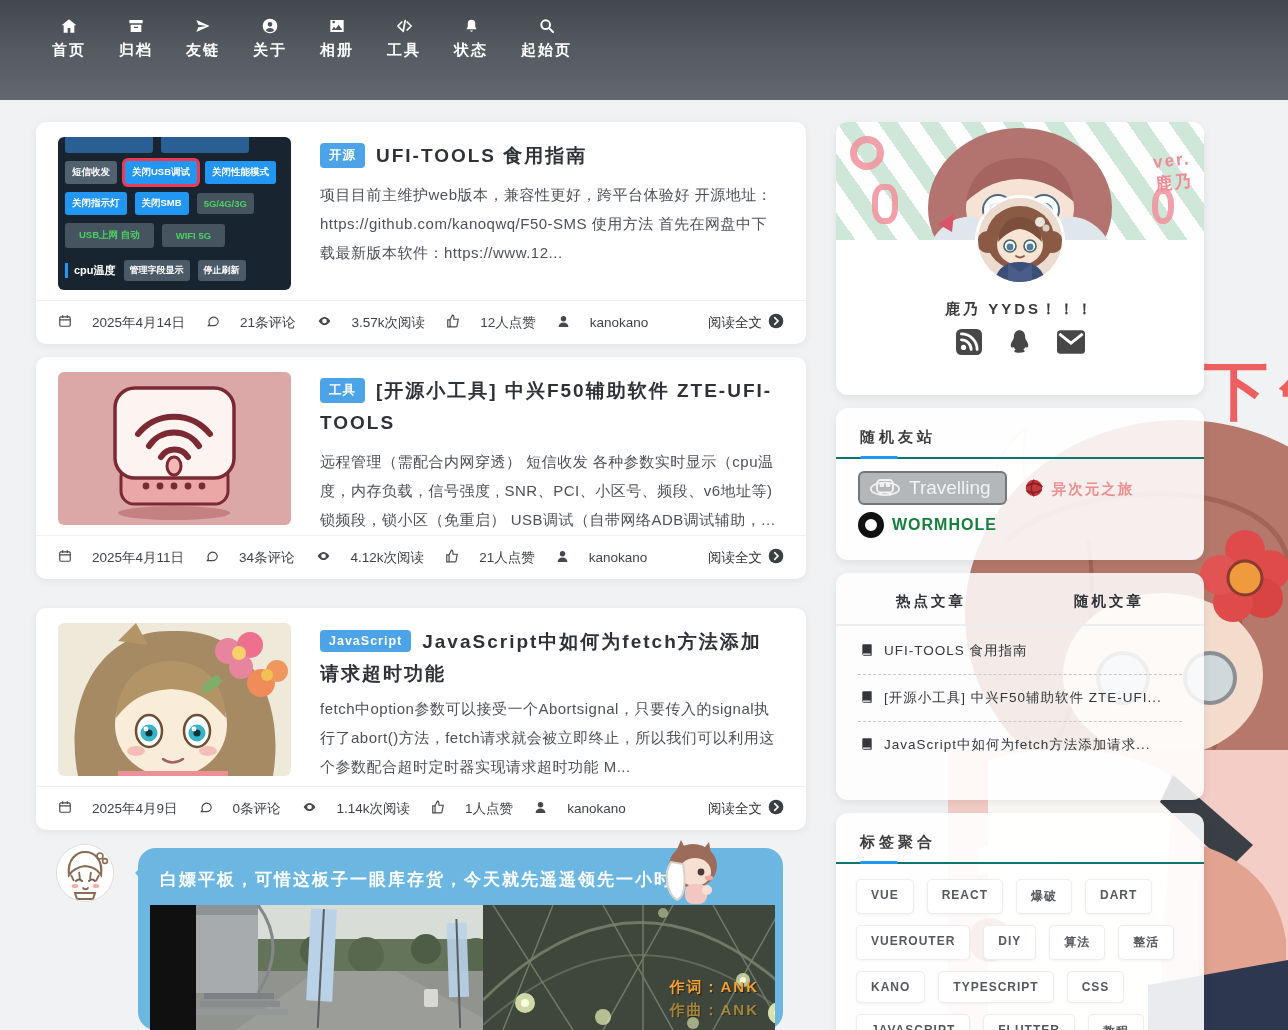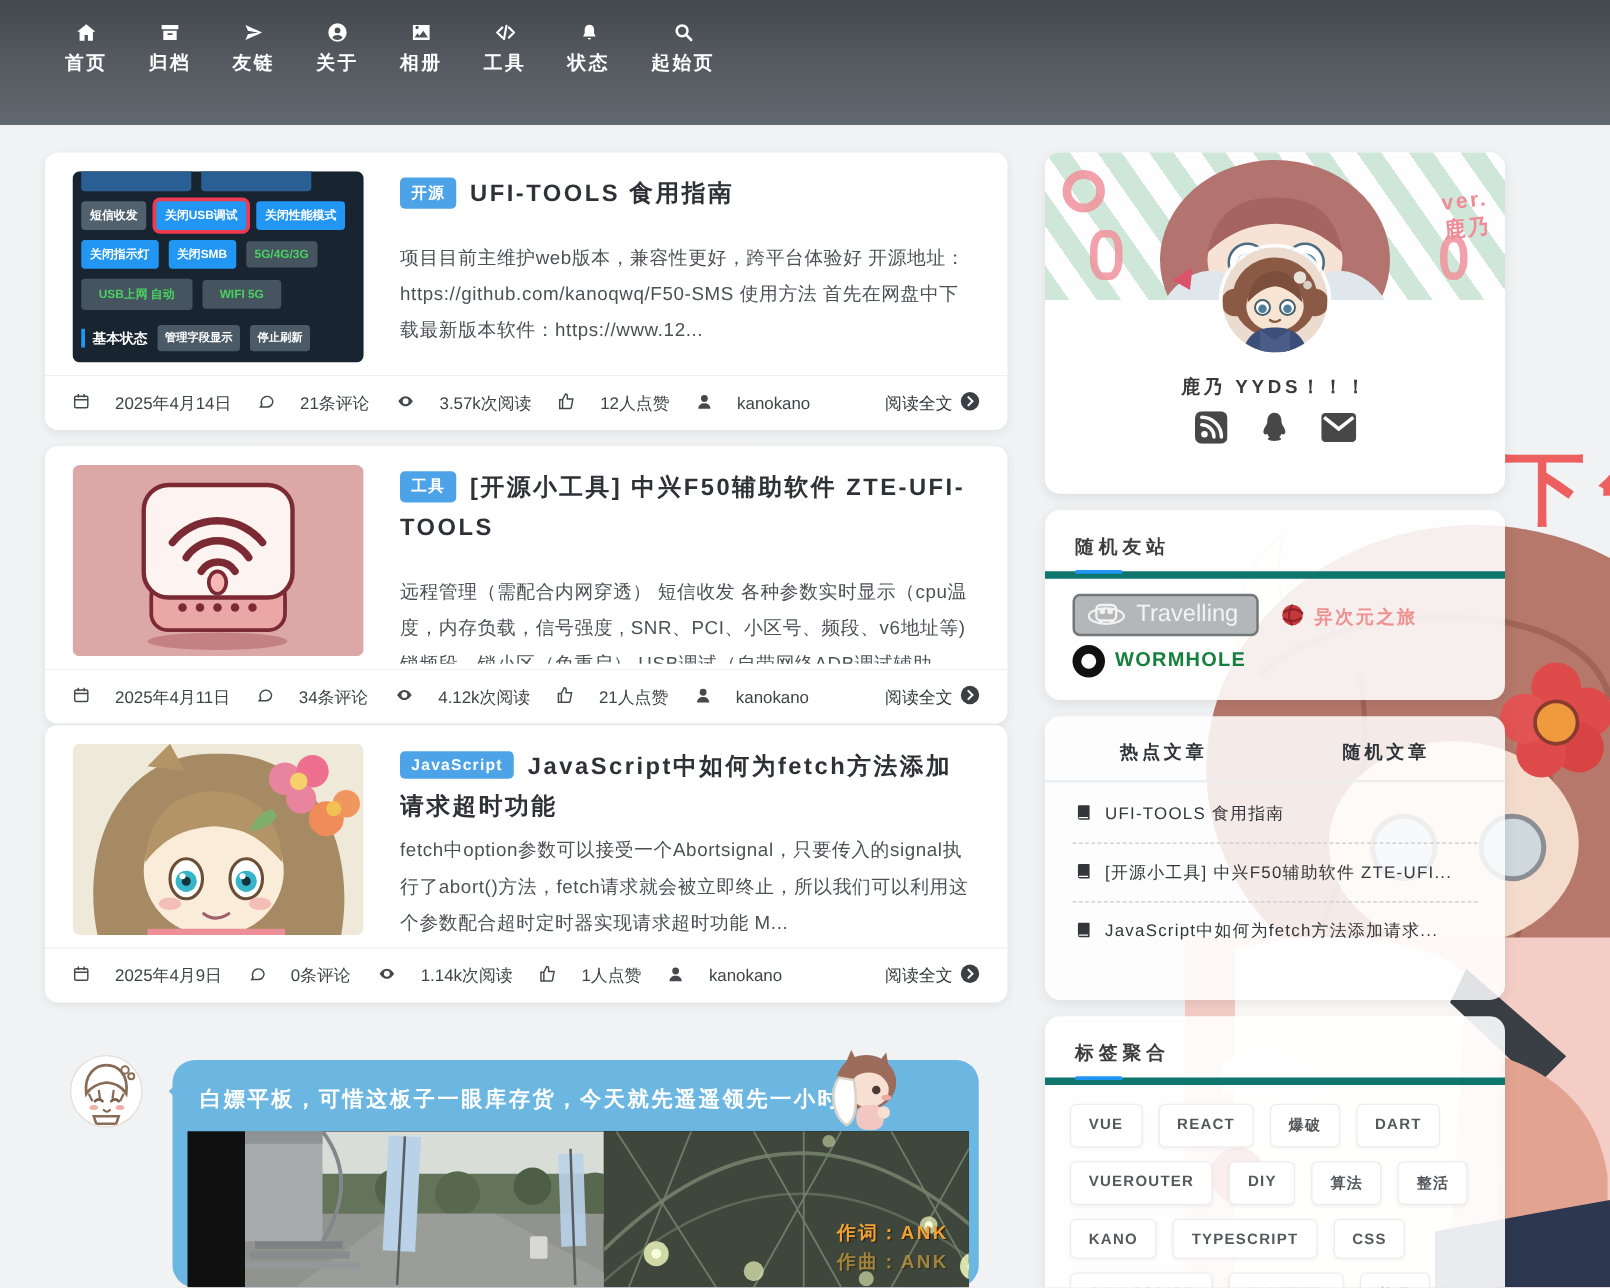--- a/index.html
+++ b/index.html
@@ -16,27 +16,27 @@
   .nav-item svg { display:block; }
 
   
   .char-overlay { position:absolute; left:948px; top:420px; width:340px; height:610px; z-index:0; pointer-events:none; }
   .greeting { position:absolute; left:1204px; top:348px; z-index:1; font-size:64px; font-weight:800;
     color:#ee5f5f; letter-spacing:12px; white-space:nowrap; }
 
   
   .post-card { position:absolute; left:36px; width:770px; height:222px; background:#fff; border-radius:10px;
     box-shadow:0 2px 8px rgba(0,0,0,.07); z-index:2; }
-  .pc1{ top:122px; } .pc2{ top:357px; } .pc3{ top:580px; }
+  .pc1{ top:122px; } .pc2{ top:357px; } .pc3{ top:608px; }
   .thumb { position:absolute; left:22px; top:15px; width:233px; height:153px; border-radius:6px; overflow:hidden; cursor:pointer; }
   .pcontent { position:absolute; left:284px; top:18px; right:24px; height:156px; overflow:hidden; }
   .badge { display:inline-block; background:#4da3e8; color:#fff; font-size:12.5px; font-weight:bold;
     padding:4px 9px; border-radius:4px; letter-spacing:1px; margin-right:11px; vertical-align:3px; }
   .ptitle { font-size:19px; font-weight:bold; color:#2e3237; letter-spacing:2px; line-height:32px; cursor:pointer; }
-  .excerpt { margin-top:20px; font-size:15px; color:#4d5156; line-height:29px; letter-spacing:.5px;
+  .excerpt { margin-top:8px; font-size:15px; color:#4d5156; line-height:29px; letter-spacing:.5px;
     display:-webkit-box; -webkit-line-clamp:3; -webkit-box-orient:vertical; overflow:hidden; }
   .pmeta { position:absolute; left:0; right:0; bottom:0; height:44px; border-top:1px solid #f0f0f1;
     display:flex; align-items:center; gap:21px; padding:0 22px; font-size:13.5px; color:#3f4347; }
   .mitem { display:flex; align-items:center; gap:20px;justify-content:flex-end; }
   .read-more { margin-left:auto; display:flex; align-items:center; gap:6px; font-size:13.5px; color:#33363a; cursor:pointer; }
 
   
   .ui-mock { width:100%; height:100%; background:#18242f; padding:8px 7px; display:flex; flex-direction:column;
     gap:8px; overflow:hidden; font-weight:bold; }
   .ui-row { display:flex; gap:8px; align-items:center; }
@@ -75,21 +75,21 @@
   .banner-ver { position:absolute; right:12px; top:28px; color:#f08a96; font-size:17px; font-weight:bold;
     transform:rotate(-6deg); letter-spacing:2px; line-height:22px; text-align:center; }
   .scribble { position:absolute; background:transparent; border:6px solid #f0909b; border-radius:50%; opacity:.85; }
   .p-avatar { position:absolute; left:142px; top:76px; width:84px; height:84px; border-radius:50%; overflow:hidden;
     background:#e8d9cf; box-shadow:0 0 0 3px rgba(255,255,255,.9); }
   .p-name { position:absolute; left:0; top:178px; width:100%; text-align:center; font-size:15px; font-weight:bold;
     color:#3a3a3a; letter-spacing:3px; }
   .p-social { position:absolute; left:0; top:206px; width:100%; display:flex; justify-content:center; gap:24px; align-items:center; }
   .p-social span { cursor:pointer; display:flex; }
 
-  .card-head { position:relative; padding:20px 24px 10px; border-bottom:6px solid #0f766e; }
+  .card-head { position:relative; padding:20px 24px 10px; border-bottom:2px solid #0f766e; }
   .card-title { font-size:15px; font-weight:bold; color:#3d3d3f; letter-spacing:4px; }
   .card-head::after { content:""; position:absolute; left:24px; bottom:-2px; width:38px; height:3px;
     background:#2196f3; border-radius:2px; }
 
   .friends-card { top:408px; height:152px; background:rgba(255,255,255,.88); }
   .friends-body { padding:12px 22px 0; }
   .friend-row { display:flex; align-items:center; gap:16px; }
   .travel-badge { display:inline-flex; align-items:center; gap:9px; background:#b4b7ba; border:2px solid #74777a;
     border-radius:6px; padding:4px 14px 4px 10px; color:#f2f2f2; font-size:19px; cursor:pointer; }
   .dimension-link { display:flex; align-items:flex-end; gap:7px; color:#ef8f8f; font-size:14.5px; font-weight:bold;
@@ -234,21 +234,21 @@
         <div class="ui-row">
           <span class="ui-btn">关闭指示灯</span>
           <span class="ui-btn">关闭SMB</span>
           <span class="ui-btn dim">5G/4G/3G</span>
         </div>
         <div class="ui-row">
           <span class="ui-btn dim" style="padding:6px 14px">USB上网 自动</span>
           <span class="ui-btn dim" style="padding:6px 14px">WIFI 5G</span>
         </div>
         <div class="ui-row" style="margin-top:4px">
-          <span class="ui-status">基本状态</span>
+          <span class="ui-status">cpu温度</span>
           <span class="ui-btn small">管理字段显示</span>
           <span class="ui-btn small">停止刷新</span>
         </div>
       </div>
     </div>
     <div class="pcontent">
       <div>
         <span class="badge">开源</span><span class="ptitle">UFI-TOOLS 食用指南</span>
       </div>
       <div class="excerpt">项目目前主维护web版本，兼容性更好，跨平台体验好 开源地址：https://github.com/kanoqwq/F50-SMS 使用方法 首先在网盘中下载最新版本软件：https://www.12...</div>

